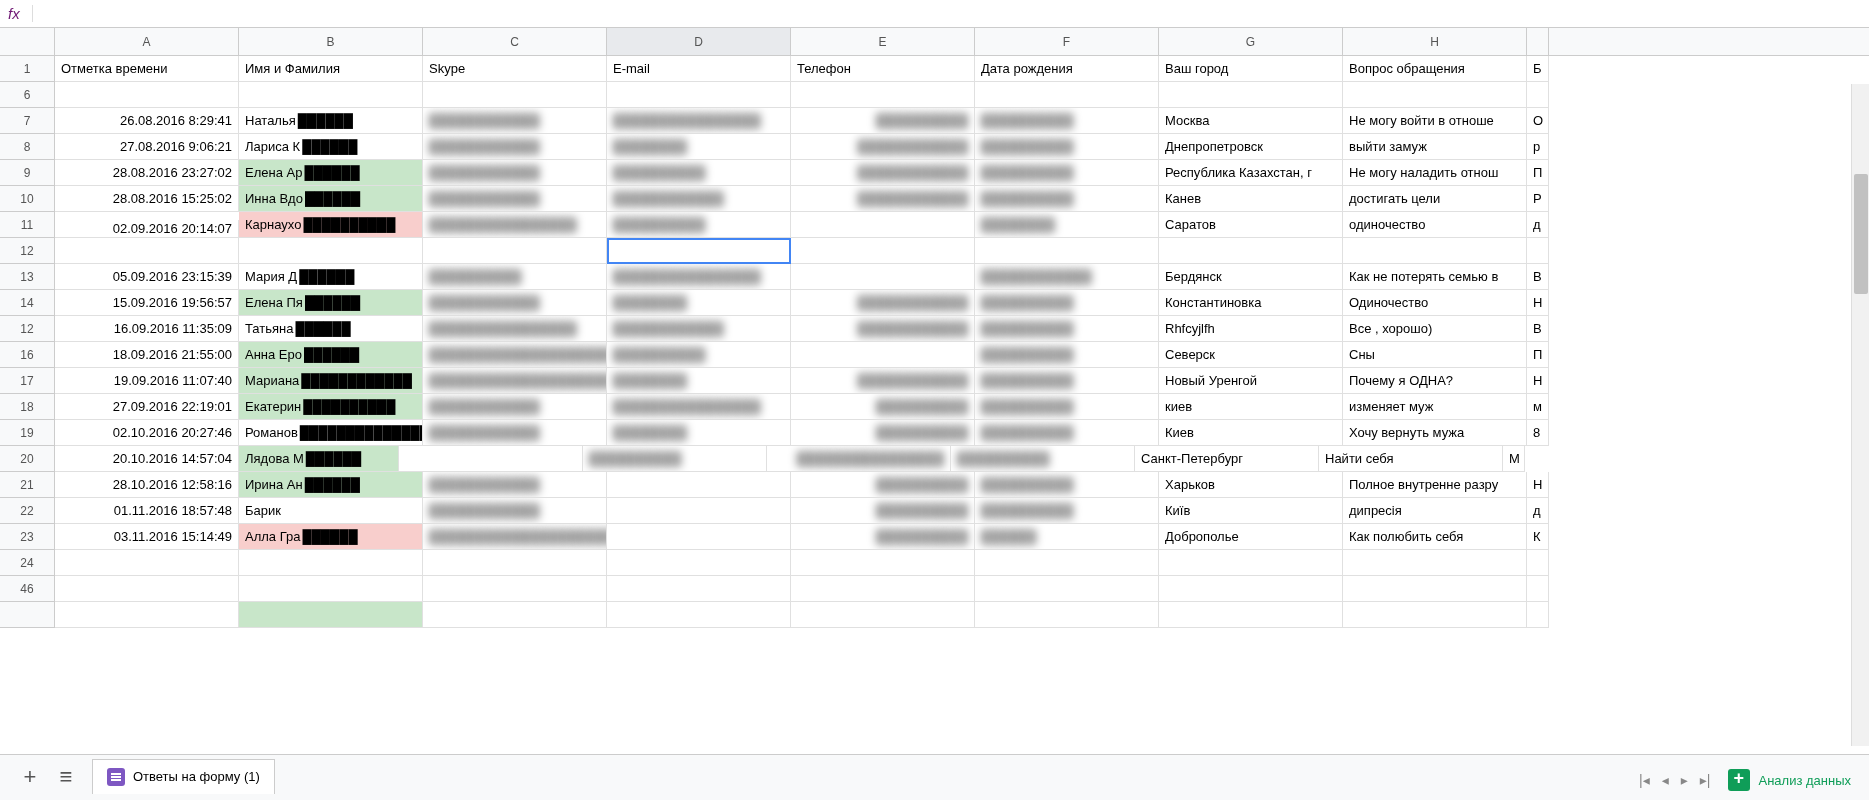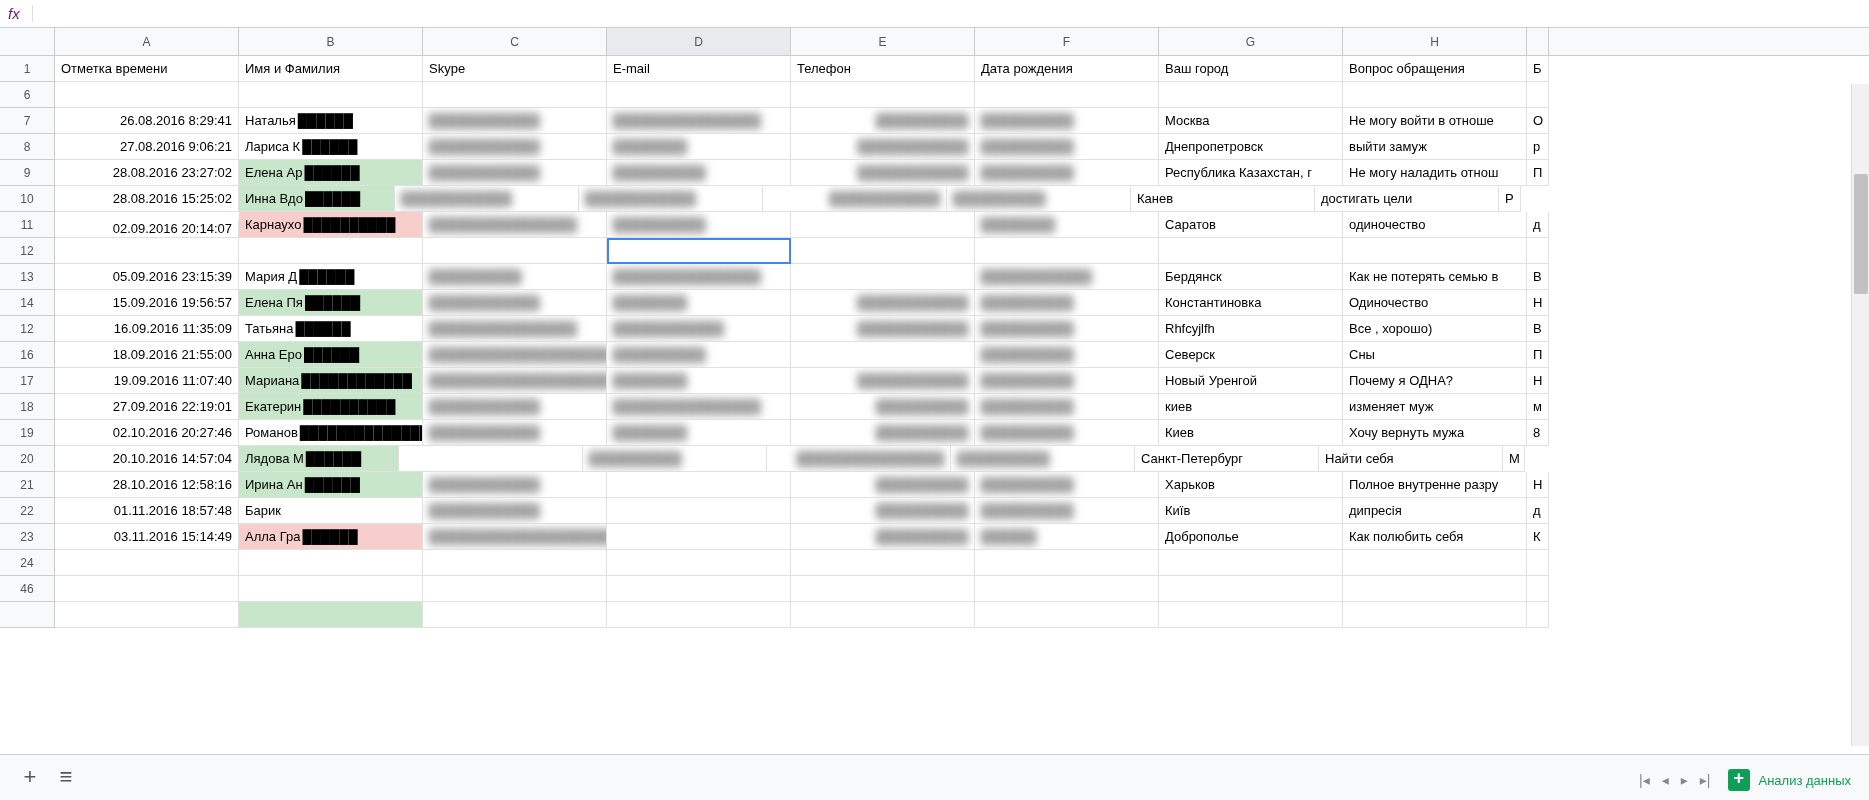--- a/index.html
+++ b/index.html
@@ -138,21 +138,21 @@
           <div class="cell blur" style="width: 184px;">████████████</div>
           <div class="cell blur" style="width: 184px;">██████████</div>
           <div class="cell blur right" style="width: 184px;">████████████</div>
           <div class="cell blur" style="width: 184px;">██████████</div>
           <div class="cell" style="width: 184px;">Республика Казахстан, г</div>
           <div class="cell" style="width: 184px;">Не могу наладить отнош</div>
           <div class="cell" style="width: 22px;">П</div>
         </div>
         <div class="row">
           <div class="cell right" style="width: 184px;">28.08.2016 15:25:02</div>
-          <div class="cell hl-g" style="width: 156px;">Инна Вдо<span class="blur" style="margin-left: 2px;">██████</span></div>
+          <div class="cell hl-g" style="width: 184px;">Инна Вдо<span class="blur" style="margin-left: 2px;">██████</span></div>
           <div class="cell blur" style="width: 184px;">████████████</div>
           <div class="cell blur" style="width: 184px;">████████████</div>
           <div class="cell blur right" style="width: 184px;">████████████</div>
           <div class="cell blur" style="width: 184px;">██████████</div>
           <div class="cell" style="width: 184px;">Канев</div>
           <div class="cell" style="width: 184px;">достигать цели</div>
           <div class="cell" style="width: 22px;">Р</div>
         </div>
         <div class="row">
           <div class="cell right" style="width: 184px; margin-top: 8px;">02.09.2016 20:14:07</div>
@@ -334,20 +334,24 @@
   </div>
   <div class="vscroll">
       <div class="vscroll-thumb"></div>
     </div>
 </div>
 
 <div class="footer">
   <div class="sheet-controls">
     <div class="sheet-btn">+</div>
     <div class="sheet-btn">≡</div>
+    <div class="sheet-tab">
+      <span class="sheet-icon"></span>
+      <span>Ответы на форму (1)</span>
+    </div>
   </div>
   <div class="right-actions">
     <div class="nav-arrows">
       <span>|◂</span>
       <span>◂</span>
       <span>▸</span>
       <span>▸|</span>
     </div>
     <div class="explore-btn">
       <span class="explore-icon"></span>

